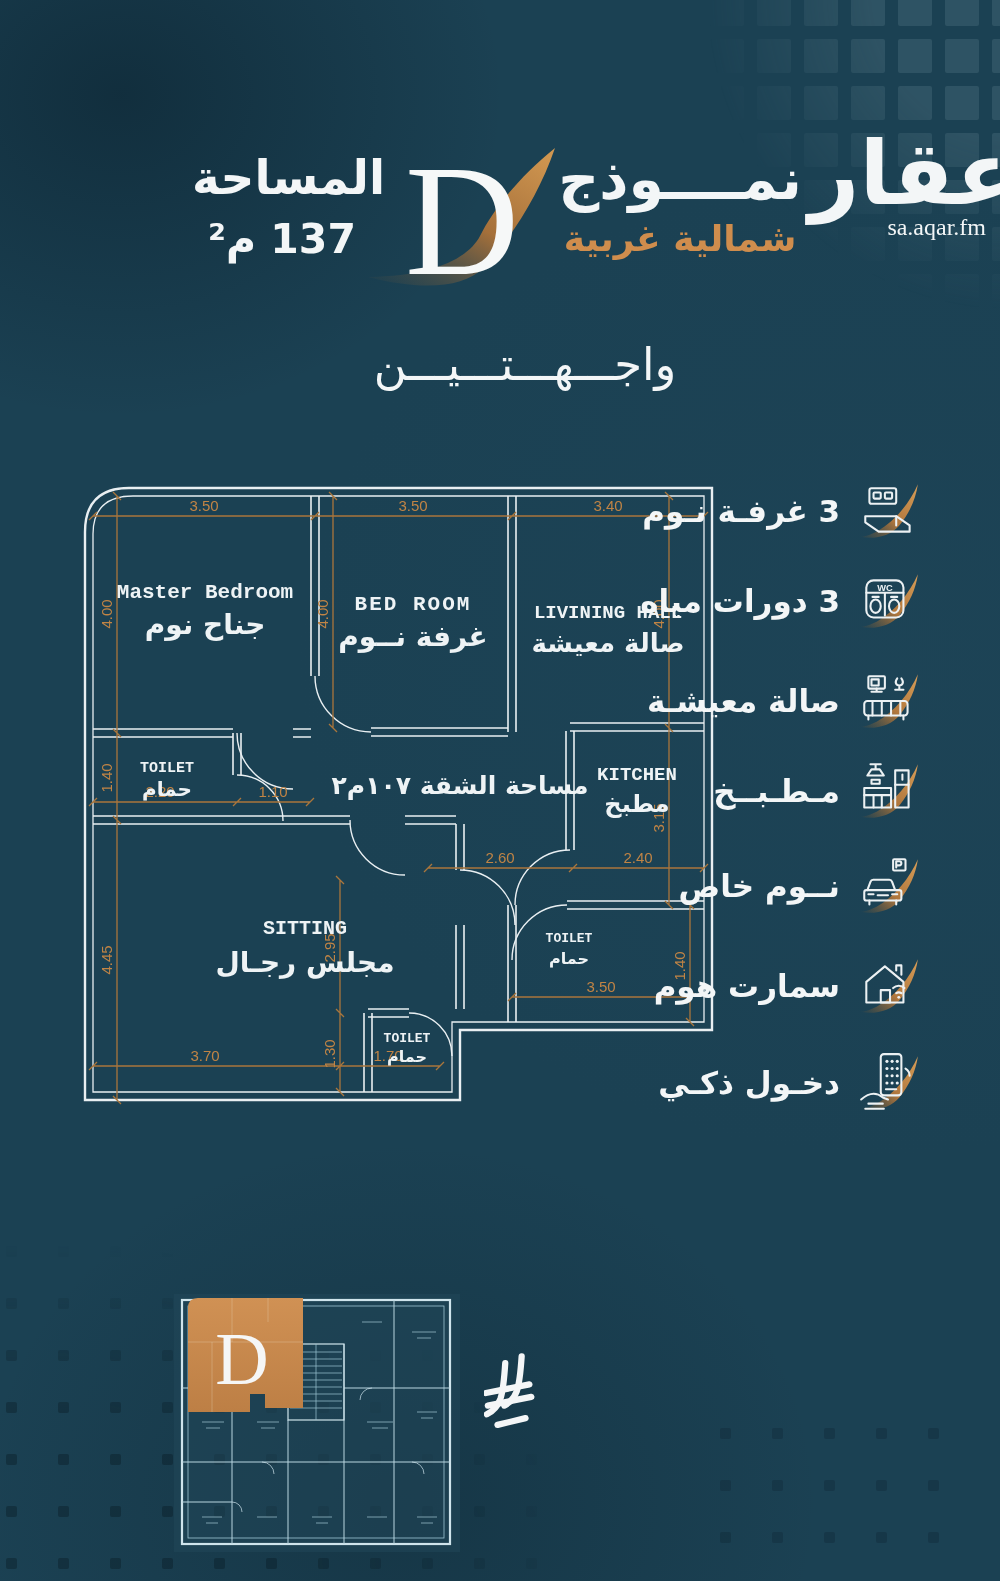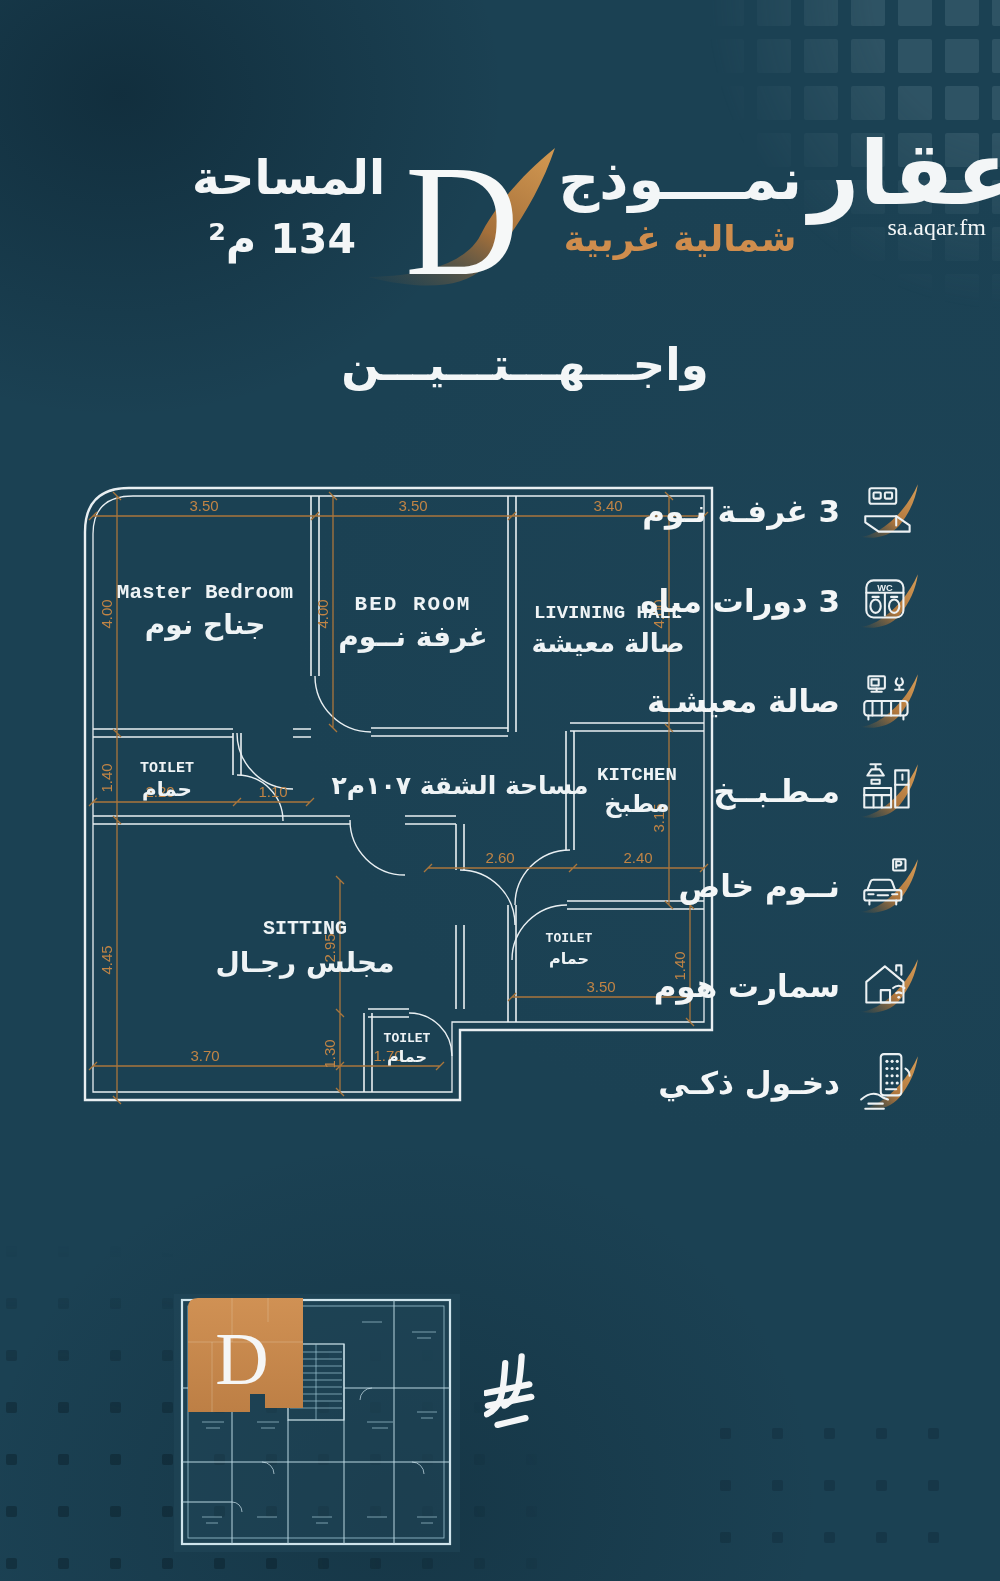--- a/index.html
+++ b/index.html
@@ -26,21 +26,21 @@
   .area-label{font-size:47px;font-weight:bold;}
   .area-value{font-size:41px;font-weight:bold;margin-top:10px;letter-spacing:1px;}
   .d-logo{position:absolute;left:356px;top:118px;width:218px;height:190px;}
   .model-block{position:absolute;right:192px;top:146px;width:256px;text-align:center;}
   .model-label{font-size:57px;font-weight:bold;letter-spacing:1px;}
   .model-orient{font-size:36px;font-weight:bold;color:#cf8d4d;margin-top:6px;text-align:center;}
   .brand{position:absolute;right:-16px;top:128px;width:250px;text-align:right;}
   .brand-name{font-size:88px;font-weight:bold;line-height:1.05;}
   .brand-domain{font-family:"Liberation Serif", serif;font-size:24px;margin-top:-6px;padding-right:30px;}
   .facades{position:absolute;left:330px;top:338px;width:390px;text-align:center;
-    font-size:45px;font-weight:bold;letter-spacing:1px;}
+    font-size:45px;font-weight:normal;letter-spacing:1px;}
 
   
   .plan-svg{position:absolute;left:55px;top:480px;}
   .wall{stroke:#e9eff2;fill:none;}
   .dim{stroke:#aa763c;stroke-width:1.3;fill:none;}
   .dimtxt{fill:#c08445;font-size:15px;font-family:"Liberation Sans",sans-serif;text-anchor:middle;}
   .rm-en{fill:#eef3f5;font-family:"Liberation Mono","DejaVu Sans Mono",monospace;font-weight:bold;text-anchor:middle;}
   .rm-ar{fill:#eef3f5;font-family:"DejaVu Sans",sans-serif;font-weight:bold;text-anchor:middle;direction:rtl;}
 
   
@@ -228,21 +228,21 @@
       <div style="position: absolute; left: 208px; top: 52px; width: 11px; height: 11px; background: rgba(9, 28, 39, 0.3); border-radius: 2px;"></div>
       <div style="position: absolute; left: 0px; top: 104px; width: 11px; height: 11px; background: rgba(9, 28, 39, 0.3); border-radius: 2px;"></div>
       <div style="position: absolute; left: 52px; top: 104px; width: 11px; height: 11px; background: rgba(9, 28, 39, 0.3); border-radius: 2px;"></div>
       <div style="position: absolute; left: 104px; top: 104px; width: 11px; height: 11px; background: rgba(9, 28, 39, 0.3); border-radius: 2px;"></div>
       <div style="position: absolute; left: 156px; top: 104px; width: 11px; height: 11px; background: rgba(9, 28, 39, 0.3); border-radius: 2px;"></div>
       <div style="position: absolute; left: 208px; top: 104px; width: 11px; height: 11px; background: rgba(9, 28, 39, 0.3); border-radius: 2px;"></div>
     </div>
 
   <div class="area-block">
     <div class="area-label">المساحة</div>
-    <div class="area-value" dir="rtl">134 م²</div>
+    <div class="area-value" dir="rtl">137 م²</div>
   </div>
 
   <div class="d-logo">
     <svg width="218" height="190" viewBox="0 0 218 190">
       <path d="M199,30 C162,60 137,92 124,118 C113,139 80,158 12,159 C62,172 107,171 127,150 C152,124 182,80 199,30 Z" fill="url(#gdsw)"></path>
       <text x="106" y="156" text-anchor="middle" font-family="Liberation Serif, DejaVu Serif, serif" font-size="158" fill="#f6f8f8">D</text>
     </svg>
   </div>
 
   <div class="model-block">

